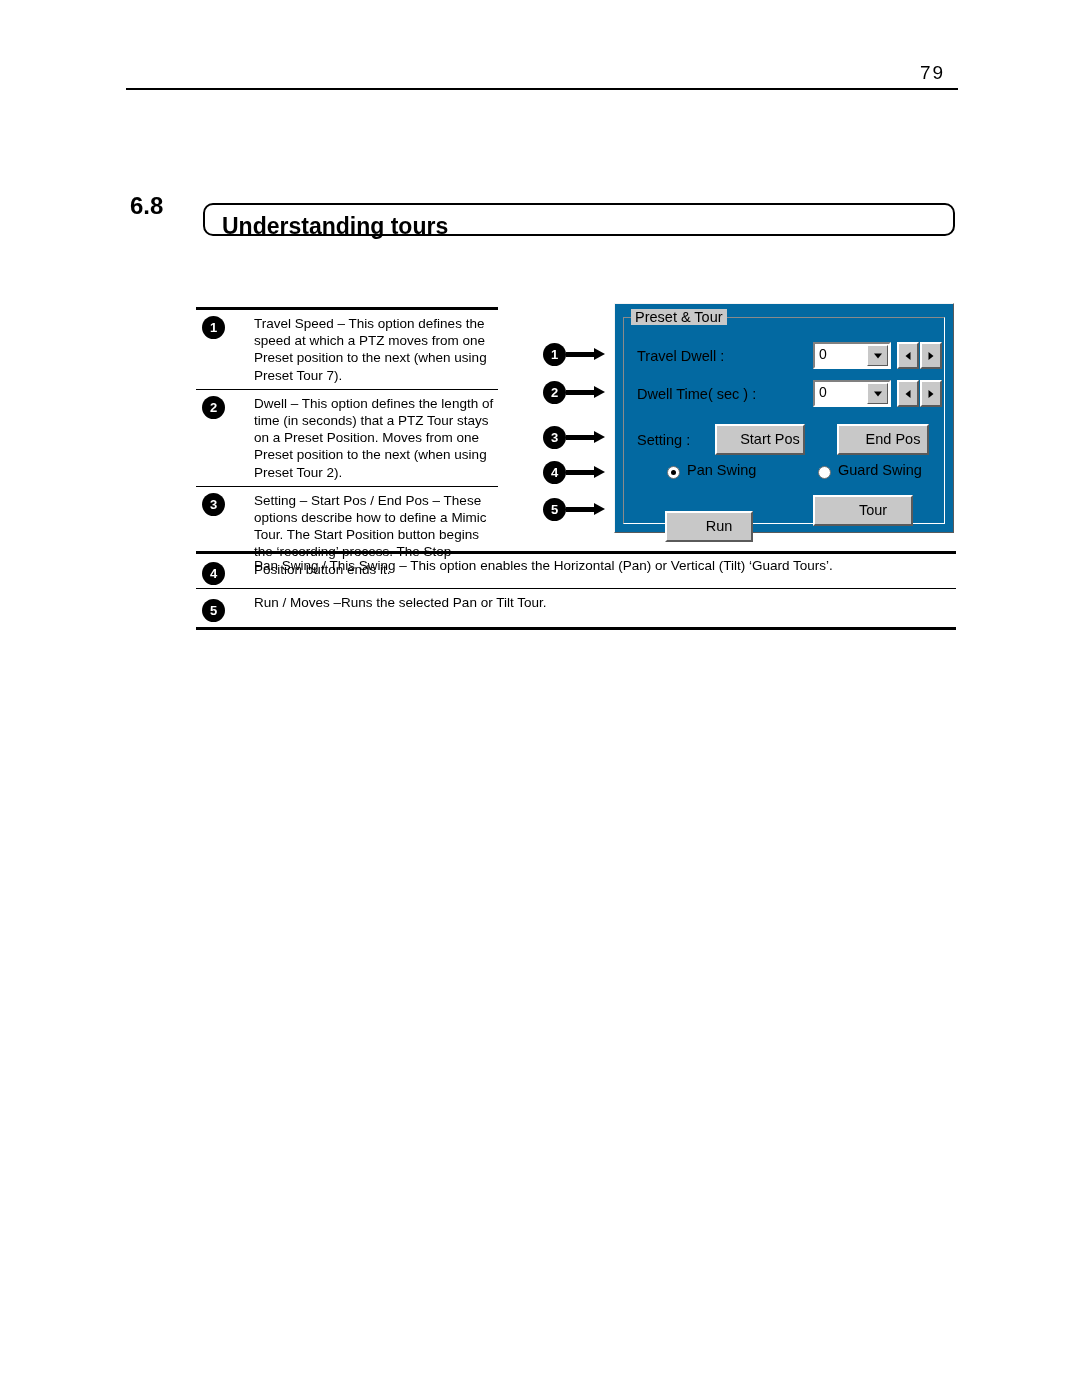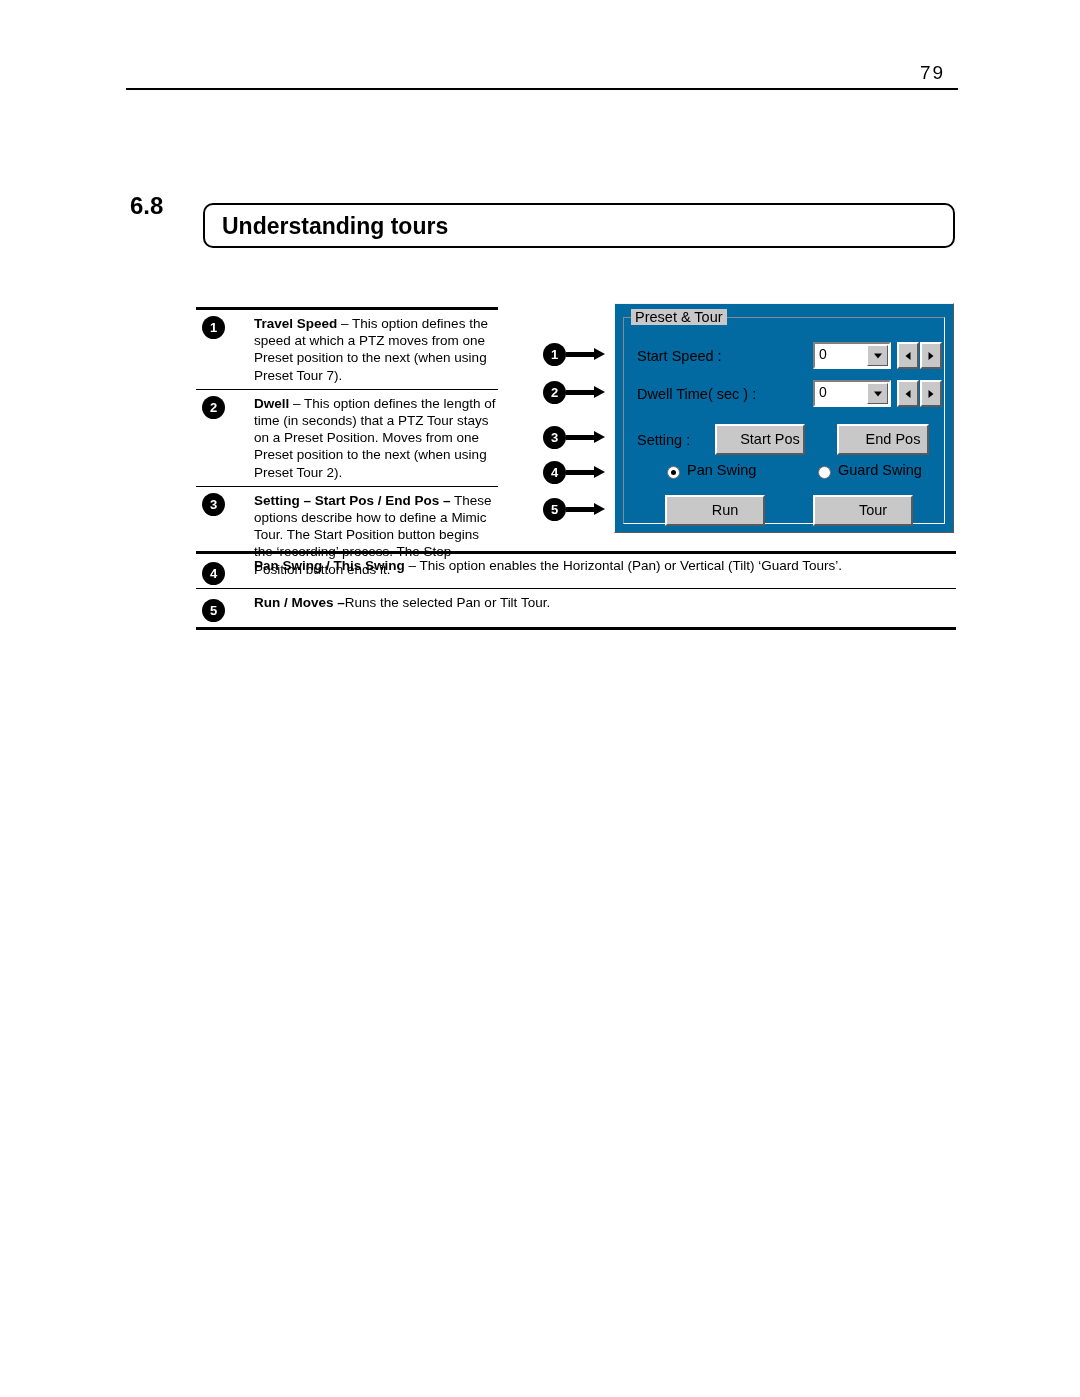--- a/index.html
+++ b/index.html
@@ -41,21 +41,21 @@
     top: 192px;
     font-size: 24px;
     font-weight: bold;
     font-family: "Liberation Sans", sans-serif;
   }
   .title-box {
     position: absolute;
     left: 203px;
     top: 203px;
     width: 752px;
-    height: 45px;
+    height: 33px;
     border: 2px solid #000000;
     border-radius: 10px;
     background: #ffffff;
     box-sizing: border-box;
   }
   .title-box .title-text {
     position: absolute;
     left: 17px;
     top: 8px;
     font-size: 23px;
@@ -94,21 +94,21 @@
     height: 23px;
     border-radius: 50%;
     background: #000000;
     color: #ffffff;
     font-size: 13px;
     font-weight: bold;
     text-align: center;
     line-height: 23px;
     font-family: "Liberation Sans", sans-serif;
   }
-  .b { font-weight: bold; }
+  .b { font-weight: normal; }
 
   
   .wide-row {
     position: absolute;
     left: 196px;
     width: 760px;
     font-size: 13.5px;
     line-height: 17.5px;
     padding-left: 58px;
     box-sizing: border-box;
@@ -375,21 +375,21 @@
 <div class="callout" style="left:543px;top:498px;">5</div>
 <div class="arrow" style="left:566px;top:505px;width:40px;">
   <div class="shaft" style="width:28px;"></div>
   <div class="head" style="left:28px;"></div>
 </div>
 
 <div class="dialog">
   <div class="group-box"></div>
   <div class="group-title">Preset &amp; Tour</div>
 
-  <div class="dlg-label" style="left:22px;top:44px;">Start Speed  :</div>
+  <div class="dlg-label" style="left:22px;top:44px;">Travel Dwell  :</div>
   <div class="combo" style="left:198px;top:38px;">
     <div class="val">0</div>
     <div class="arrow-btn">
         <span class="tri tri-down"></span>
       </div>
   </div>
   <div class="spin-btn" style="left:282px;top:38px;">
       <span class="tri tri-left"></span>
     </div>
   <div class="spin-btn" style="left:305px;top:38px;">
@@ -416,19 +416,19 @@
     </div>
   <div class="btn" style="left:222px;top:120px;width:92px;height:31px;">
       <span>End Pos</span>
     </div>
 
   <div class="radio checked" style="left:52px;top:162px;"></div>
   <div class="dlg-label" style="left:72px;top:158px;">Pan Swing</div>
   <div class="radio" style="left:203px;top:162px;"></div>
   <div class="dlg-label" style="left:223px;top:158px;">Guard Swing</div>
 
-  <div class="btn" style="left:50px;top:191px;width:100px;height:31px;">
+  <div class="btn" style="left:50px;top:207px;width:88px;height:31px;">
       <span>Run</span>
     </div>
   <div class="btn" style="left:198px;top:191px;width:100px;height:31px;">
       <span>Tour</span>
     </div>
 </div>
 
 </body></html>

